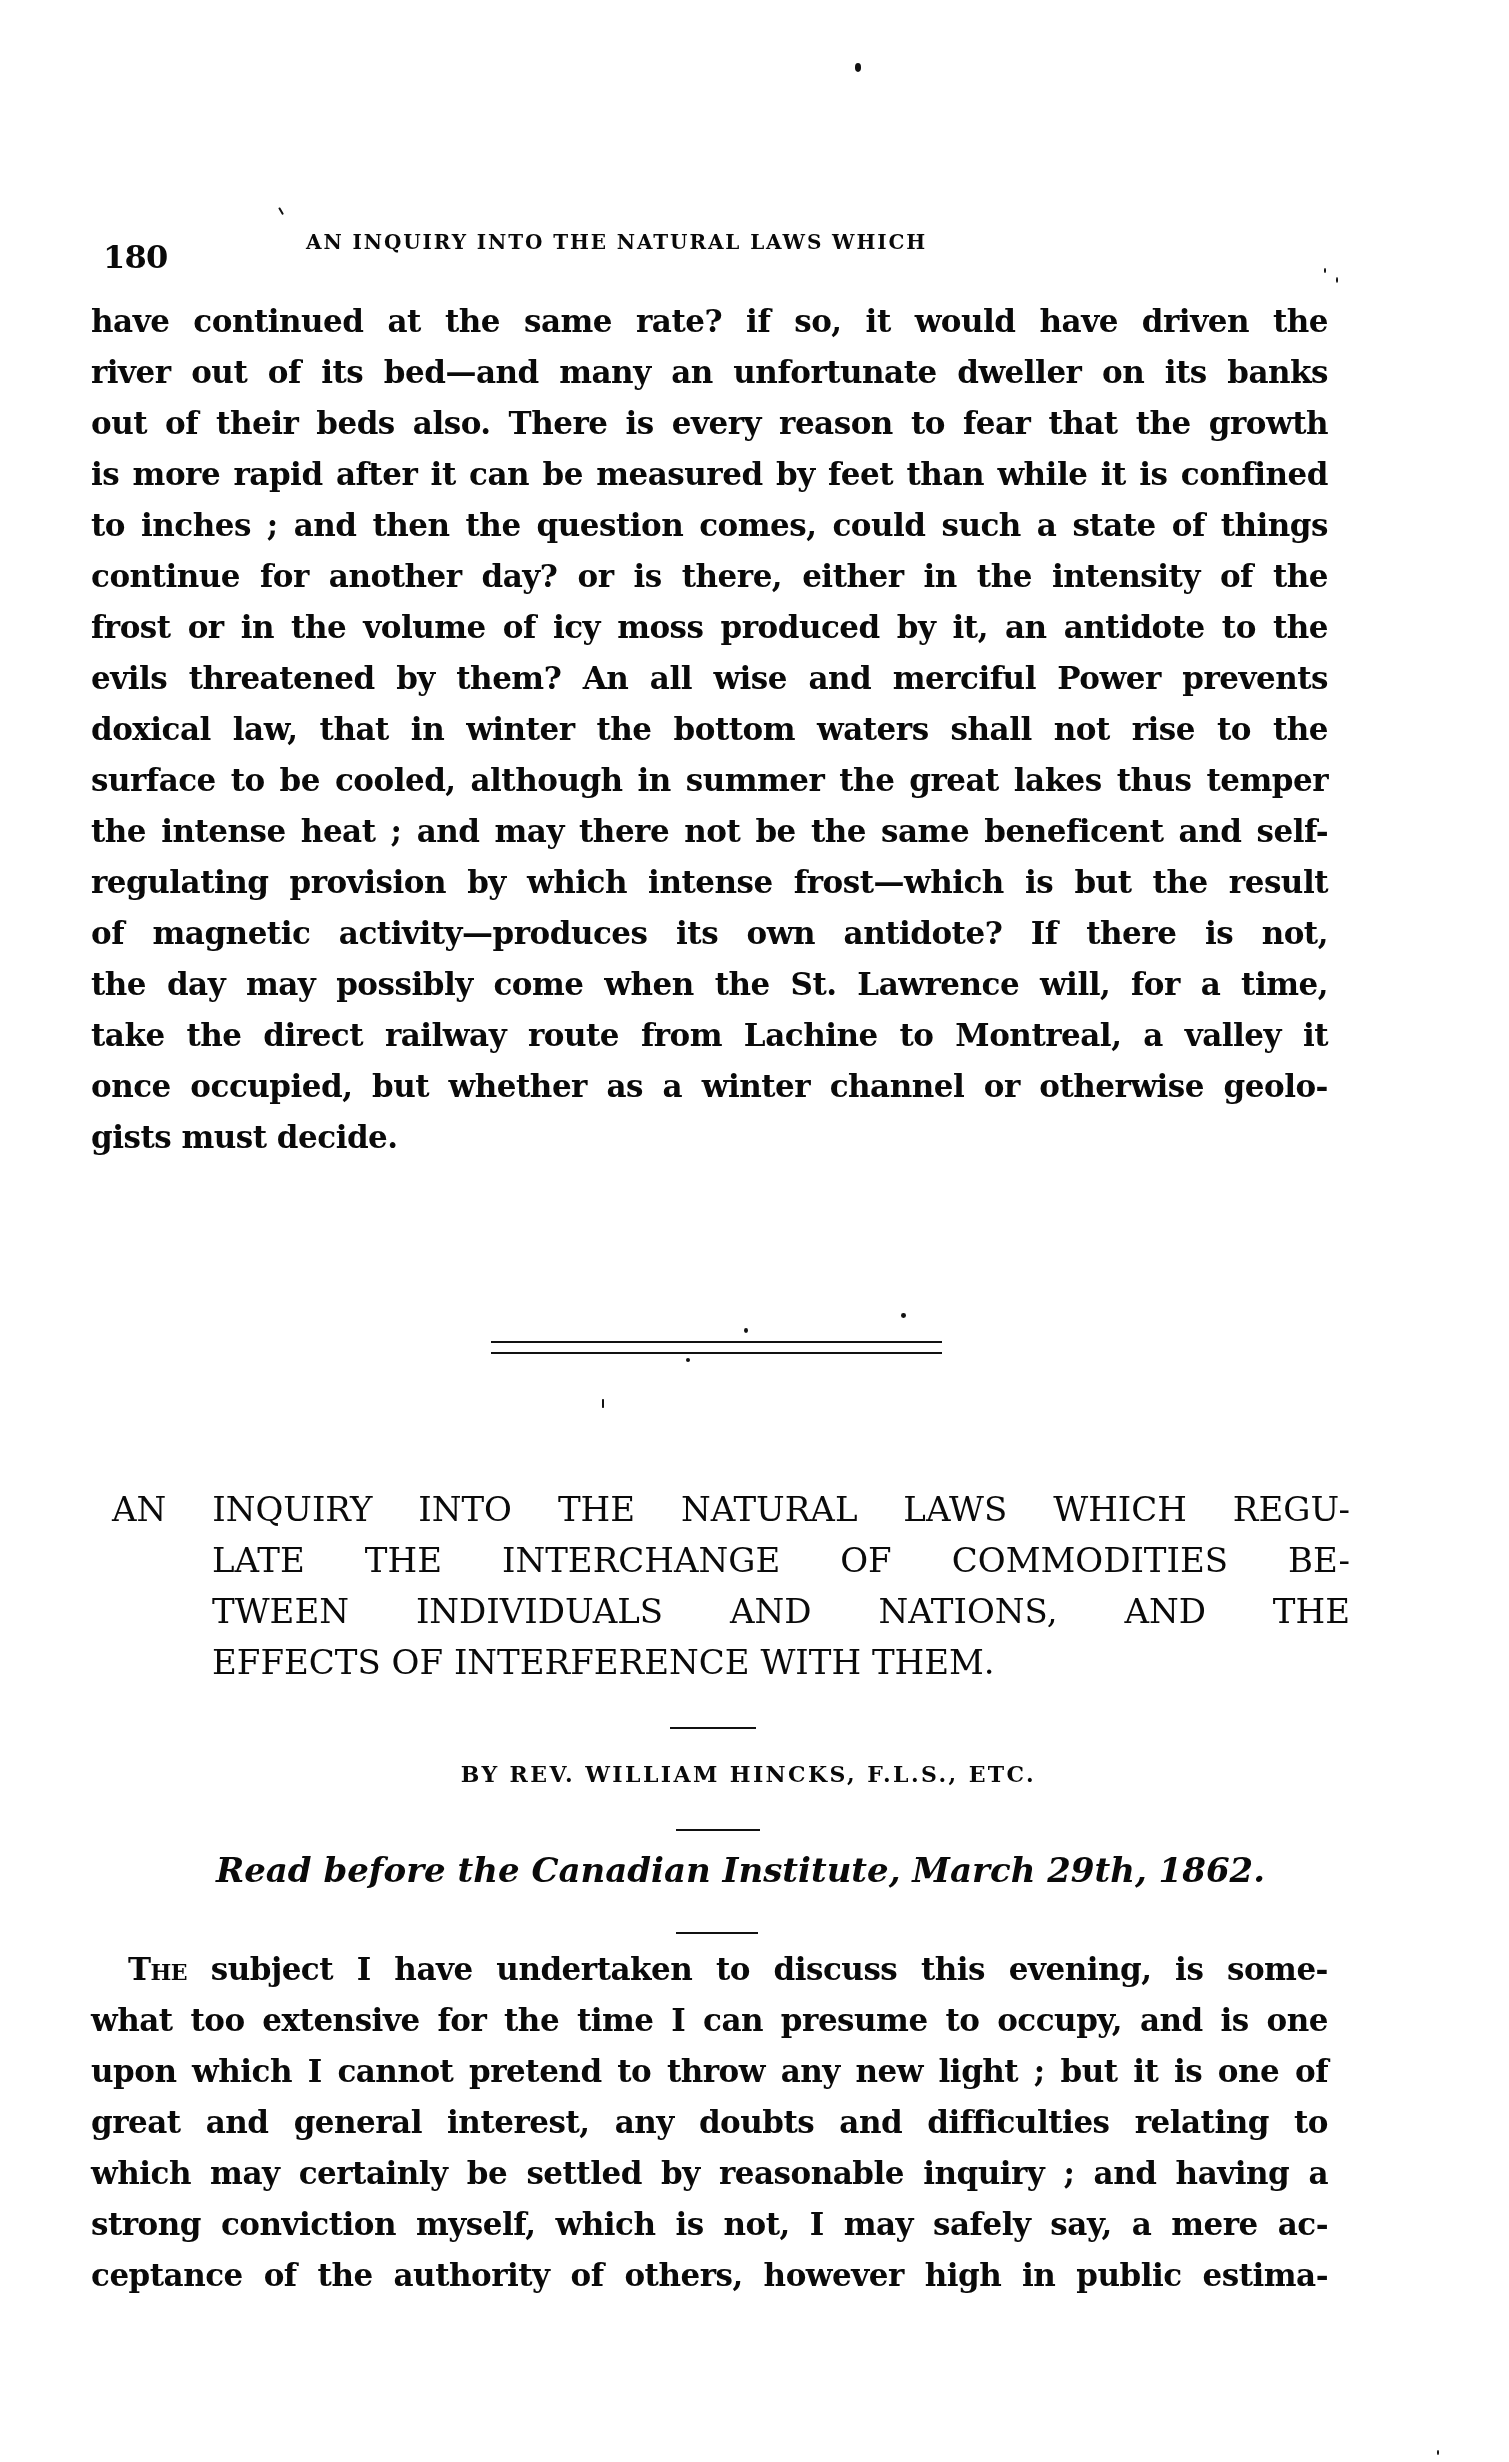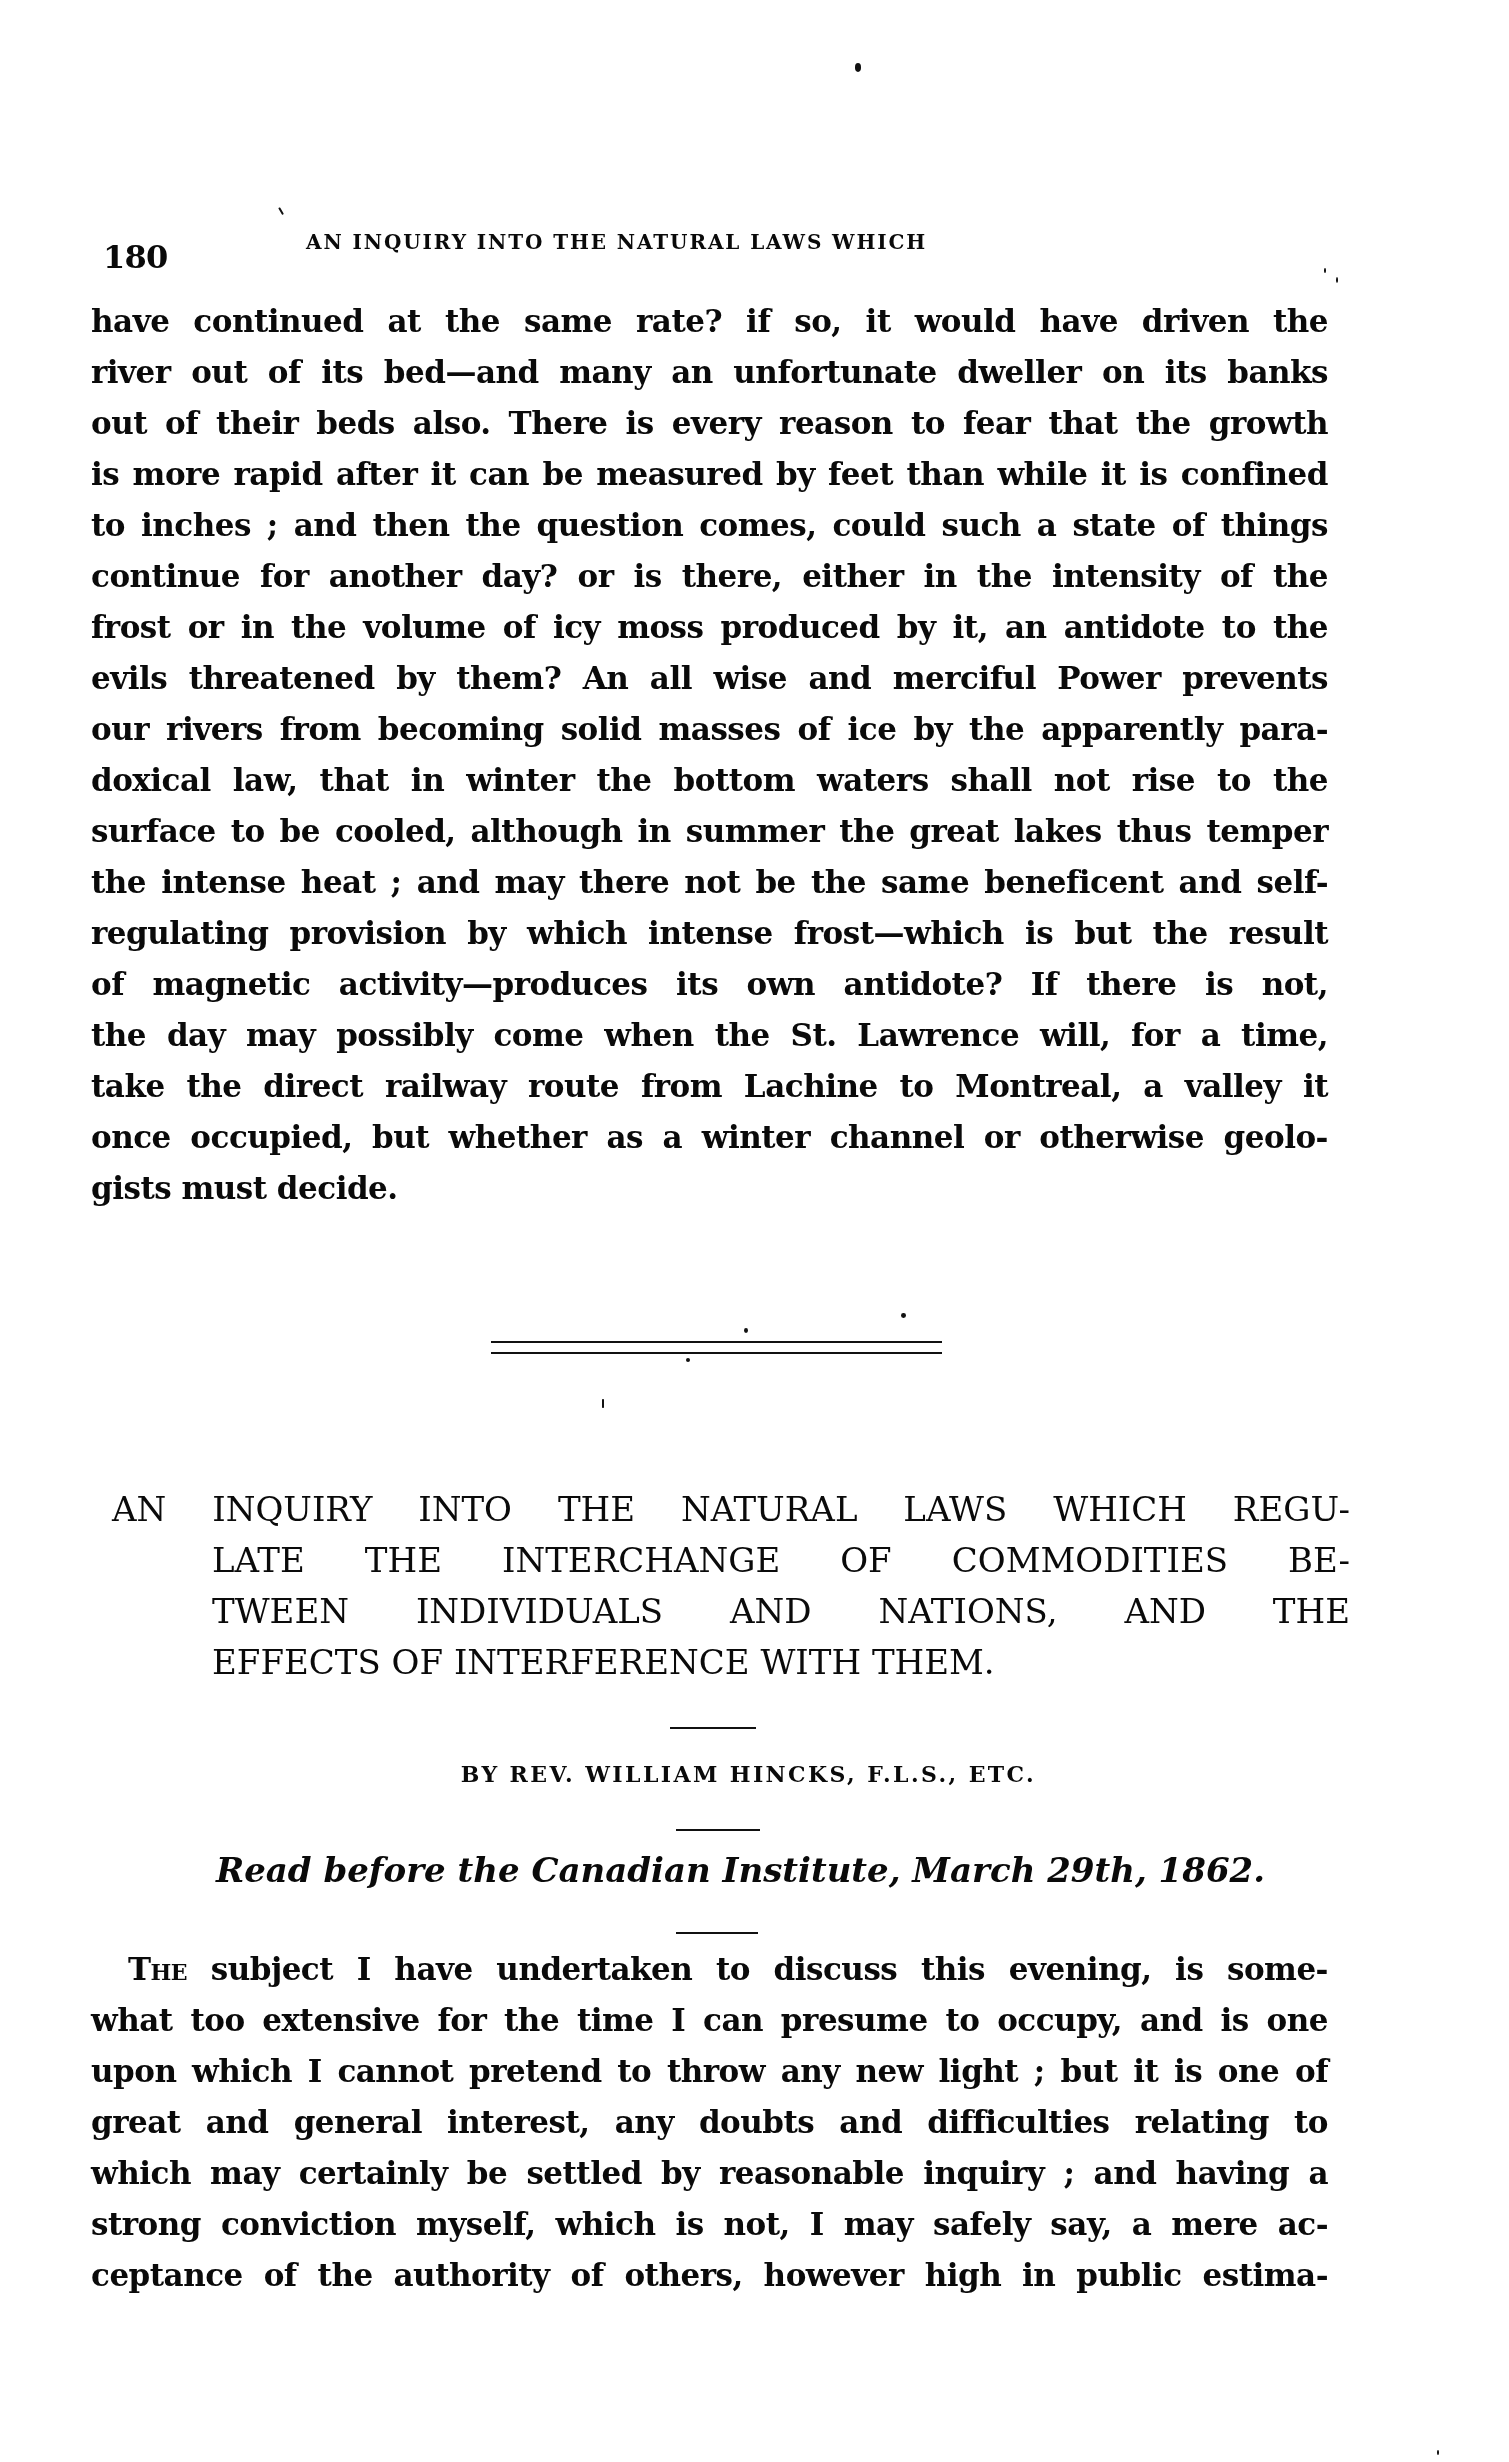--- a/index.html
+++ b/index.html
@@ -45,21 +45,20 @@
 
 <div class="body-block block1">
   <span class="line">have continued at the same rate?  if so, it would have driven the</span>
   <span class="line">river out of its bed—and many an unfortunate dweller on its banks</span>
   <span class="line">out of their beds also.  There is every reason to fear that the growth</span>
   <span class="line">is more rapid after it can be measured by feet than while it is confined</span>
   <span class="line">to inches ; and then the question comes, could such a state of things</span>
   <span class="line">continue for another day? or is there, either in the intensity of the</span>
   <span class="line">frost or in the volume of icy moss produced by it, an antidote to the</span>
   <span class="line">evils threatened by them?  An all wise and merciful Power prevents</span>
-  <span class="line">our rivers from becoming solid masses of ice by the apparently para-</span>
   <span class="line">doxical law, that in winter the bottom waters shall not rise to the</span>
   <span class="line">surface to be cooled, although in summer the great lakes thus temper</span>
   <span class="line">the intense heat ; and may there not be the same beneficent and self-</span>
   <span class="line">regulating provision by which intense frost—which is but the result</span>
   <span class="line">of magnetic activity—produces its own antidote?  If there is not,</span>
   <span class="line">the day may possibly come when the St. Lawrence will, for a time,</span>
   <span class="line">take the direct railway route from Lachine to Montreal, a valley it</span>
   <span class="line">once occupied, but whether as a winter channel or otherwise geolo-</span>
   <span class="line last">gists must decide.</span>
 </div>

